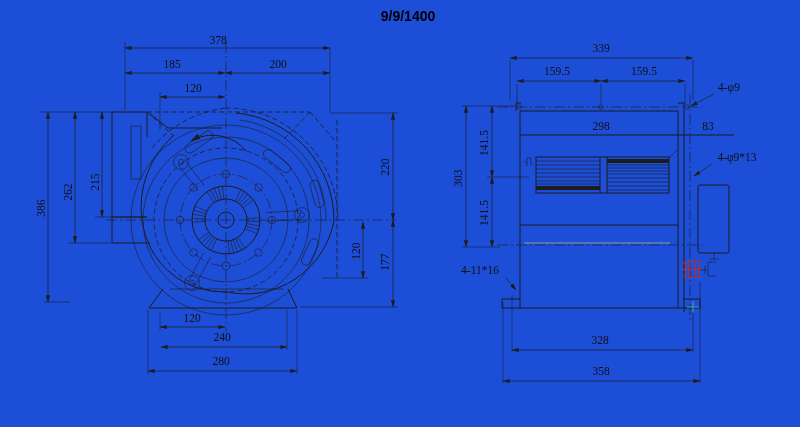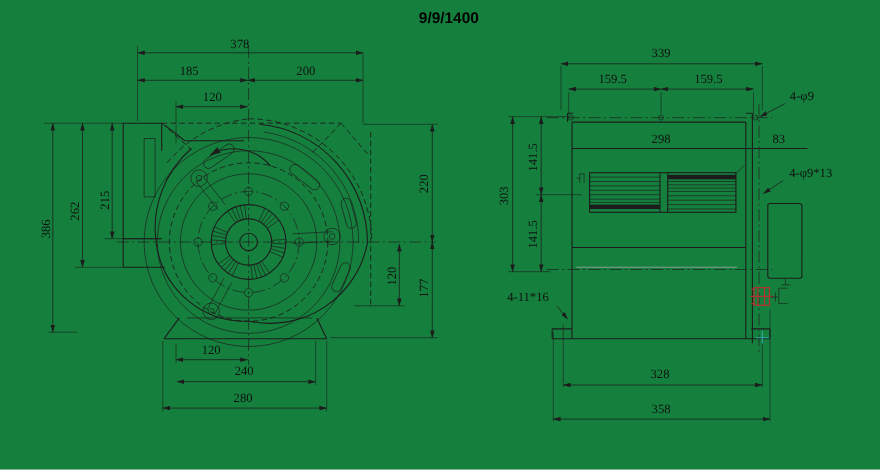--- a/index.html
+++ b/index.html
@@ -1,16 +1,16 @@
 <!DOCTYPE html>
 <html><head>
 <meta charset="utf-8">
 <style>
   html,body{margin:0;padding:0;background:#fff;}
-  #sheet{position:relative;width:800px;height:427px;background:#15803d;overflow:hidden;}
+  #sheet{position:relative;width:800px;height:427px;background:#1d4ed8;overflow:hidden;}
   svg{display:block}
   .ln{stroke:#1c1c1c;stroke-width:1;fill:none}
   .thin{stroke:#1c1c1c;stroke-width:.6;fill:none}
   .dash{stroke:#1c1c1c;stroke-width:.8;fill:none;stroke-dasharray:5 3}
   .cl{stroke:#1c1c1c;stroke-width:.6;fill:none;stroke-dasharray:11 3 2 3}
   .dim{stroke:#1c1c1c;stroke-width:.7;fill:none}
   .ext{stroke:#1c1c1c;stroke-width:.55;fill:none}
   .grey{stroke:#8a9a92;stroke-width:1;fill:none}
   .red{stroke:#b53030;stroke-width:1.1;fill:none}
   .teal{stroke:#2fa8a8;stroke-width:1;fill:none}

